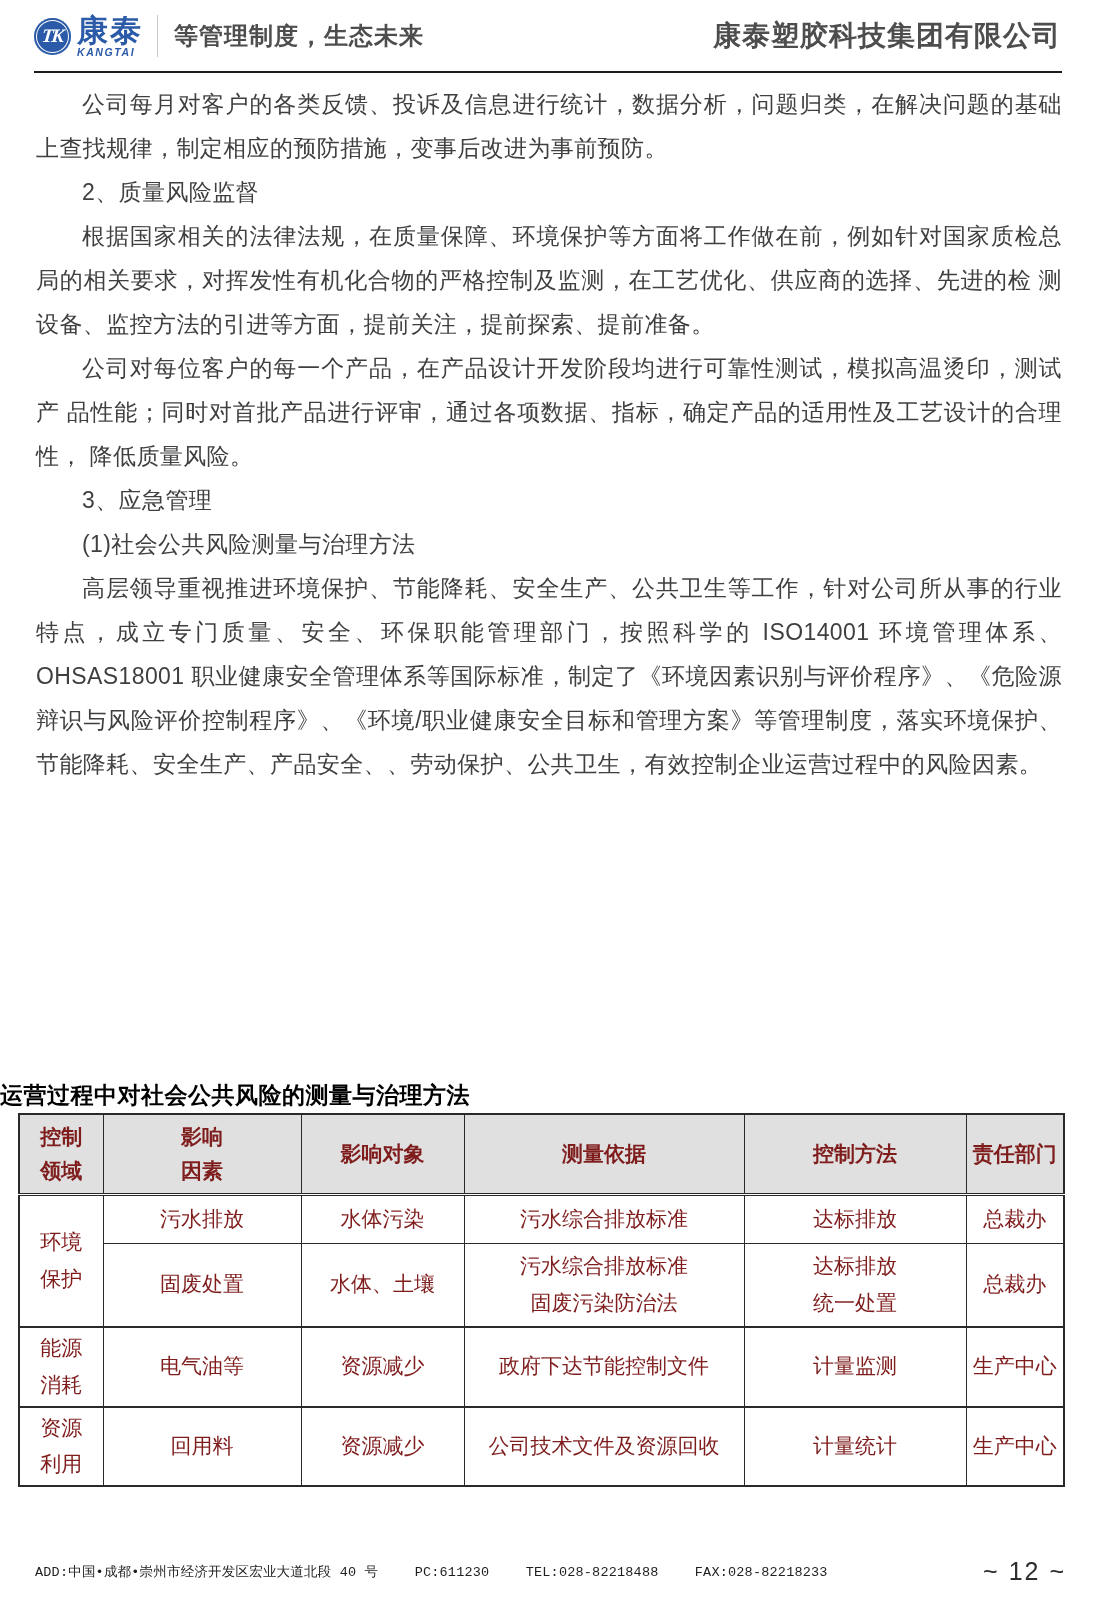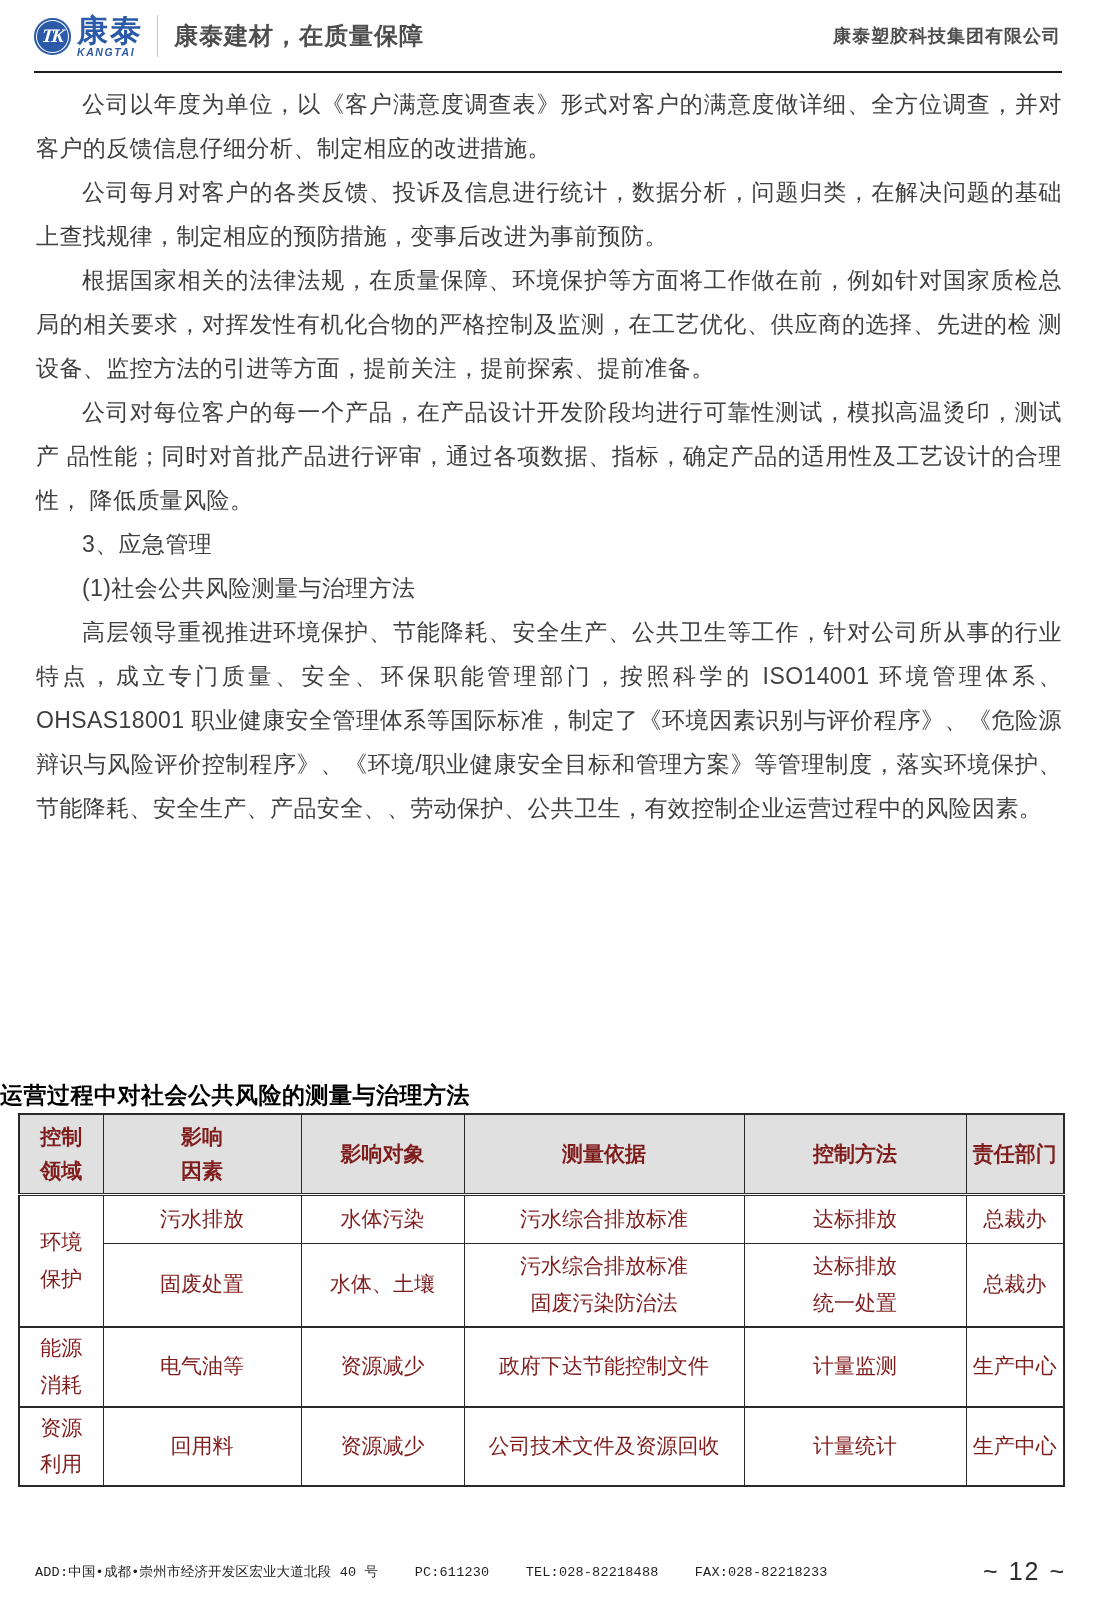--- a/index.html
+++ b/index.html
@@ -34,21 +34,21 @@
   }
   .logo-text{margin-left:6px;line-height:1;}
   .logo-text .cn{
     color:#2b5ba8;font-weight:bold;font-size:31px;letter-spacing:2px;text-align:center;
   }
   .logo-text .en{
     color:#2b5ba8;font-weight:bold;font-size:10.5px;letter-spacing:1.6px;margin-top:1px;font-style:italic;
   }
   .v-div{width:1px;height:42px;background:#c9c9c9;margin:0 16px 0 14px;}
   .tagline{color:#4d4d4d;font-weight:bold;font-size:24px;letter-spacing:1px;}
-  .company{color:#4d4d4d;font-weight:600;font-size:18px;letter-spacing:1px;}
+  .company{color:#4d4d4d;font-weight:600;font-size:28px;letter-spacing:1px;}
   .hdr-rule{
     position:absolute;top:71px;left:34px;right:33px;height:2px;background:#1c1c1c;
   }
   
   .main{
     position:absolute;top:82px;left:36px;right:33px;
     color:#3f3f3f;
     font-size:23px;
     line-height:44px;
     letter-spacing:0.4px;
@@ -116,29 +116,29 @@
   <div class="hdr">
     <div class="brand">
       <div class="logo-mark">
         <span class="tk">TK</span>
       </div>
       <div class="logo-text">
         <div class="cn">康泰</div>
         <div class="en">KANGTAI</div>
       </div>
       <div class="v-div"></div>
-      <div class="tagline">康泰建材，在质量保障</div>
+      <div class="tagline">等管理制度，生态未来</div>
     </div>
     <div class="company">康泰塑胶科技集团有限公司</div>
   </div>
   <div class="hdr-rule"></div>
 
   <div class="main">
-    <p class="para">公司以年度为单位，以《客户满意度调查表》形式对客户的满意度做详细、全方位调查，并对 客户的反馈信息仔细分析、制定相应的改进措施。</p>
     <p class="para">公司每月对客户的各类反馈、投诉及信息进行统计，数据分析，问题归类，在解决问题的基础 上查找规律，制定相应的预防措施，变事后改进为事前预防。</p>
+    <p class="num-head">2、质量风险监督</p>
     <p class="para">根据国家相关的法律法规，在质量保障、环境保护等方面将工作做在前，例如针对国家质检总局的相关要求，对挥发性有机化合物的严格控制及监测，在工艺优化、供应商的选择、先进的检 测设备、监控方法的引进等方面，提前关注，提前探索、提前准备。</p>
     <p class="para">公司对每位客户的每一个产品，在产品设计开发阶段均进行可靠性测试，模拟高温烫印，测试产 品性能；同时对首批产品进行评审，通过各项数据、指标，确定产品的适用性及工艺设计的合理性， 降低质量风险。</p>
     <p class="num-head">3、应急管理</p>
     <p class="num-head">(1)社会公共风险测量与治理方法</p>
     <p class="para">高层领导重视推进环境保护、节能降耗、安全生产、公共卫生等工作，针对公司所从事的行业特点，成立专门质量、安全、环保职能管理部门，按照科学的 ISO14001 环境管理体系、OHSAS18001 职业健康安全管理体系等国际标准，制定了《环境因素识别与评价程序》、《危险源辩识与风险评价控制程序》、《环境/职业健康安全目标和管理方案》等管理制度，落实环境保护、节能降耗、安全生产、产品安全、、劳动保护、公共卫生，有效控制企业运营过程中的风险因素。</p>
   </div>
 
   <div class="tbl-title">运营过程中对社会公共风险的测量与治理方法</div>
 
   <table class="risk-table">

